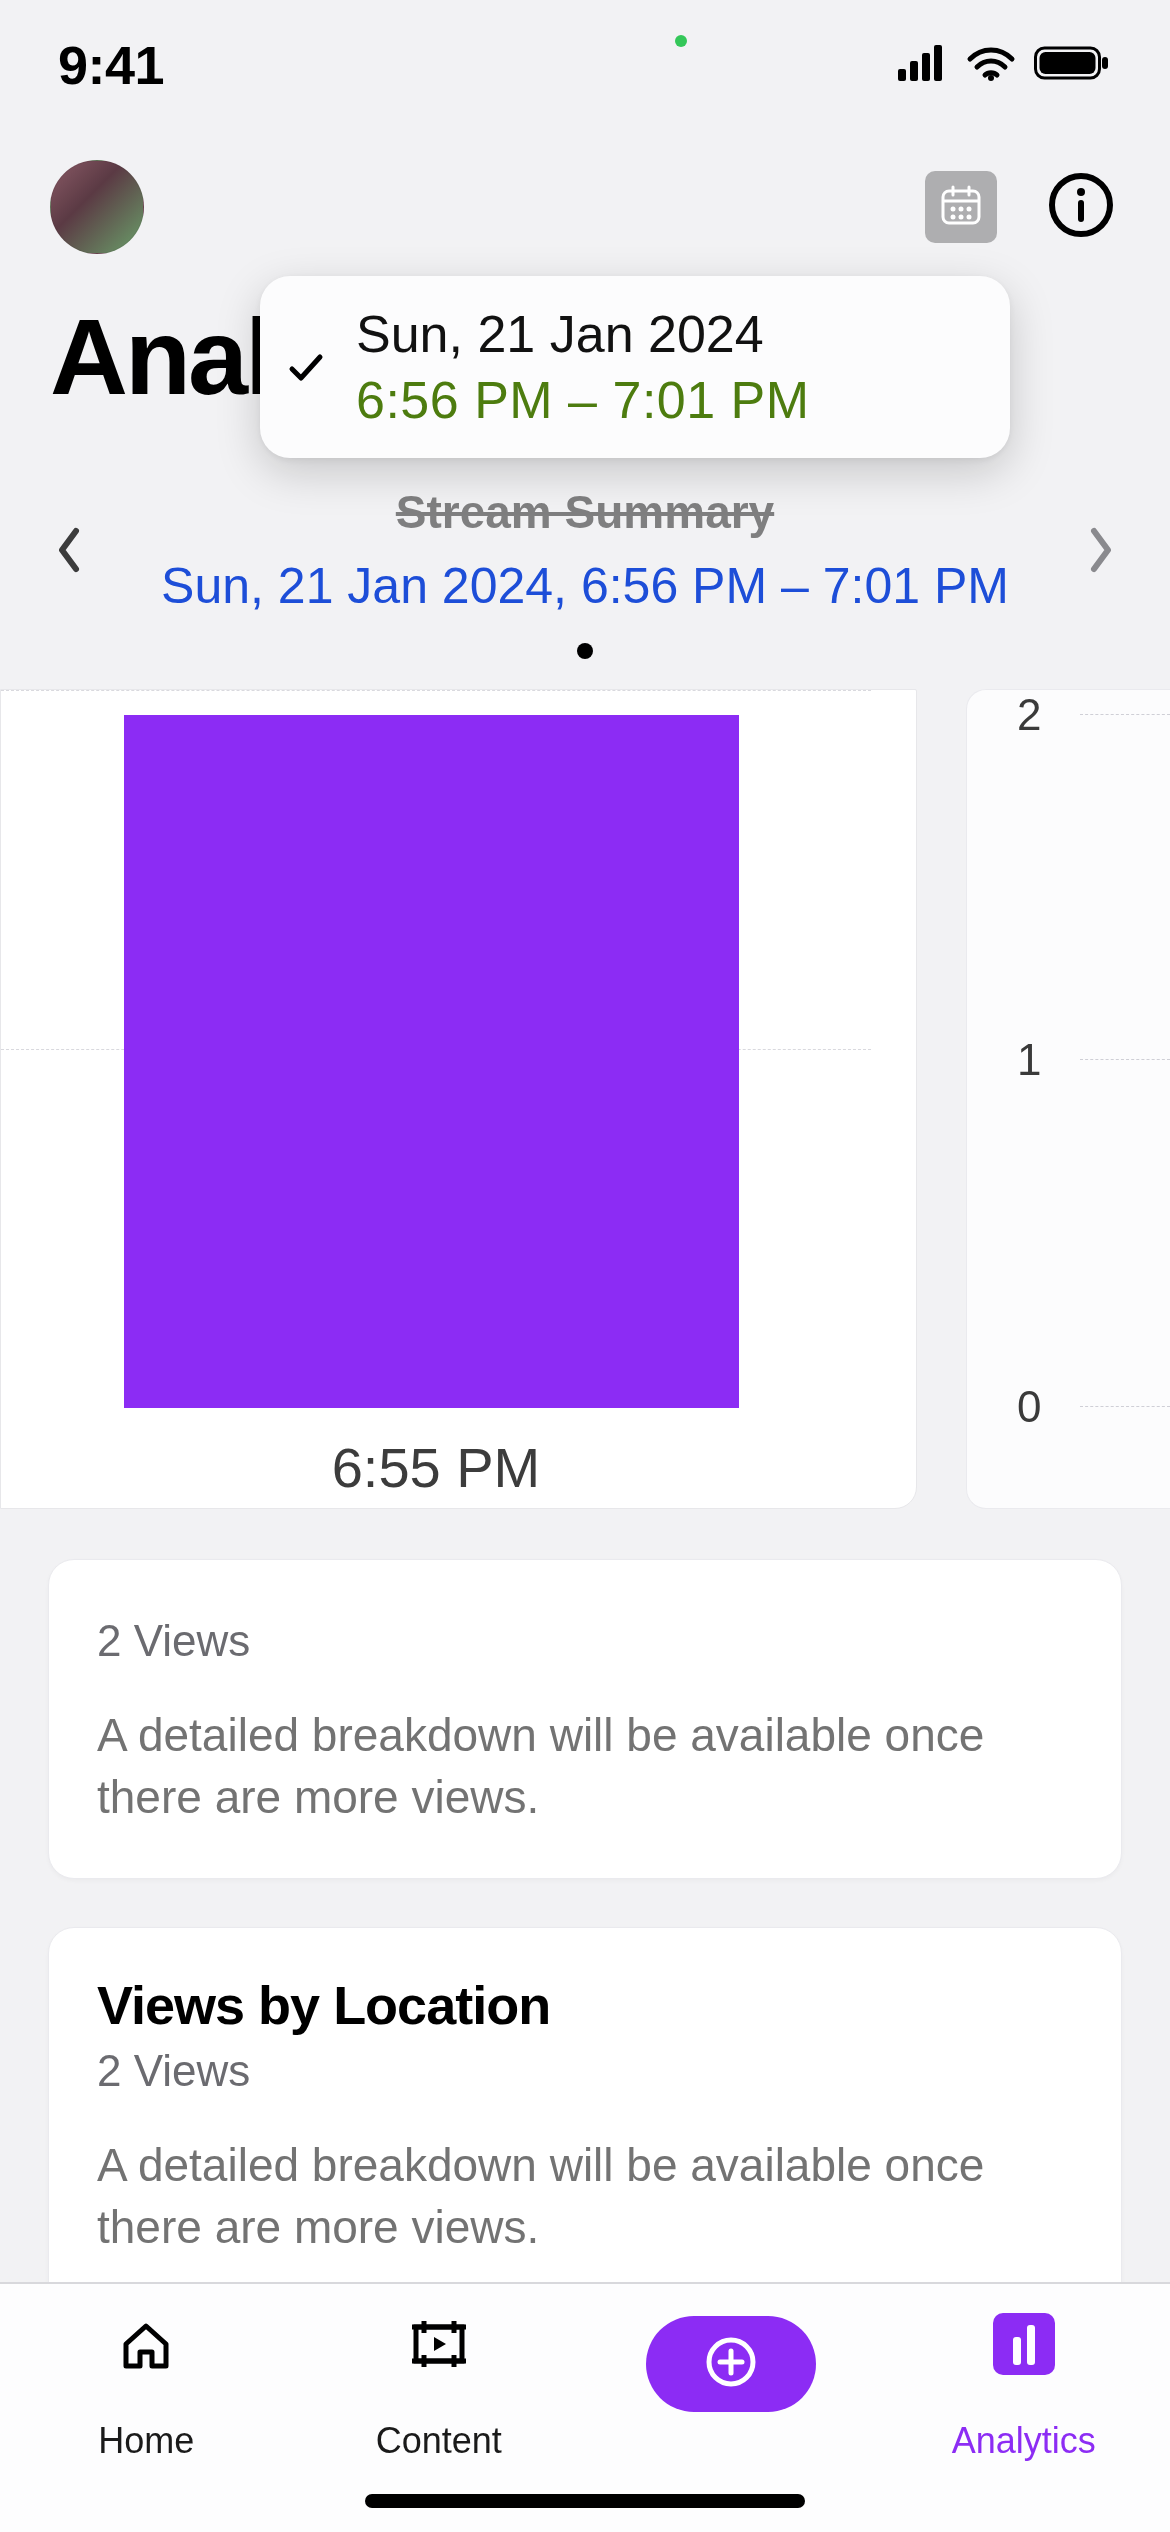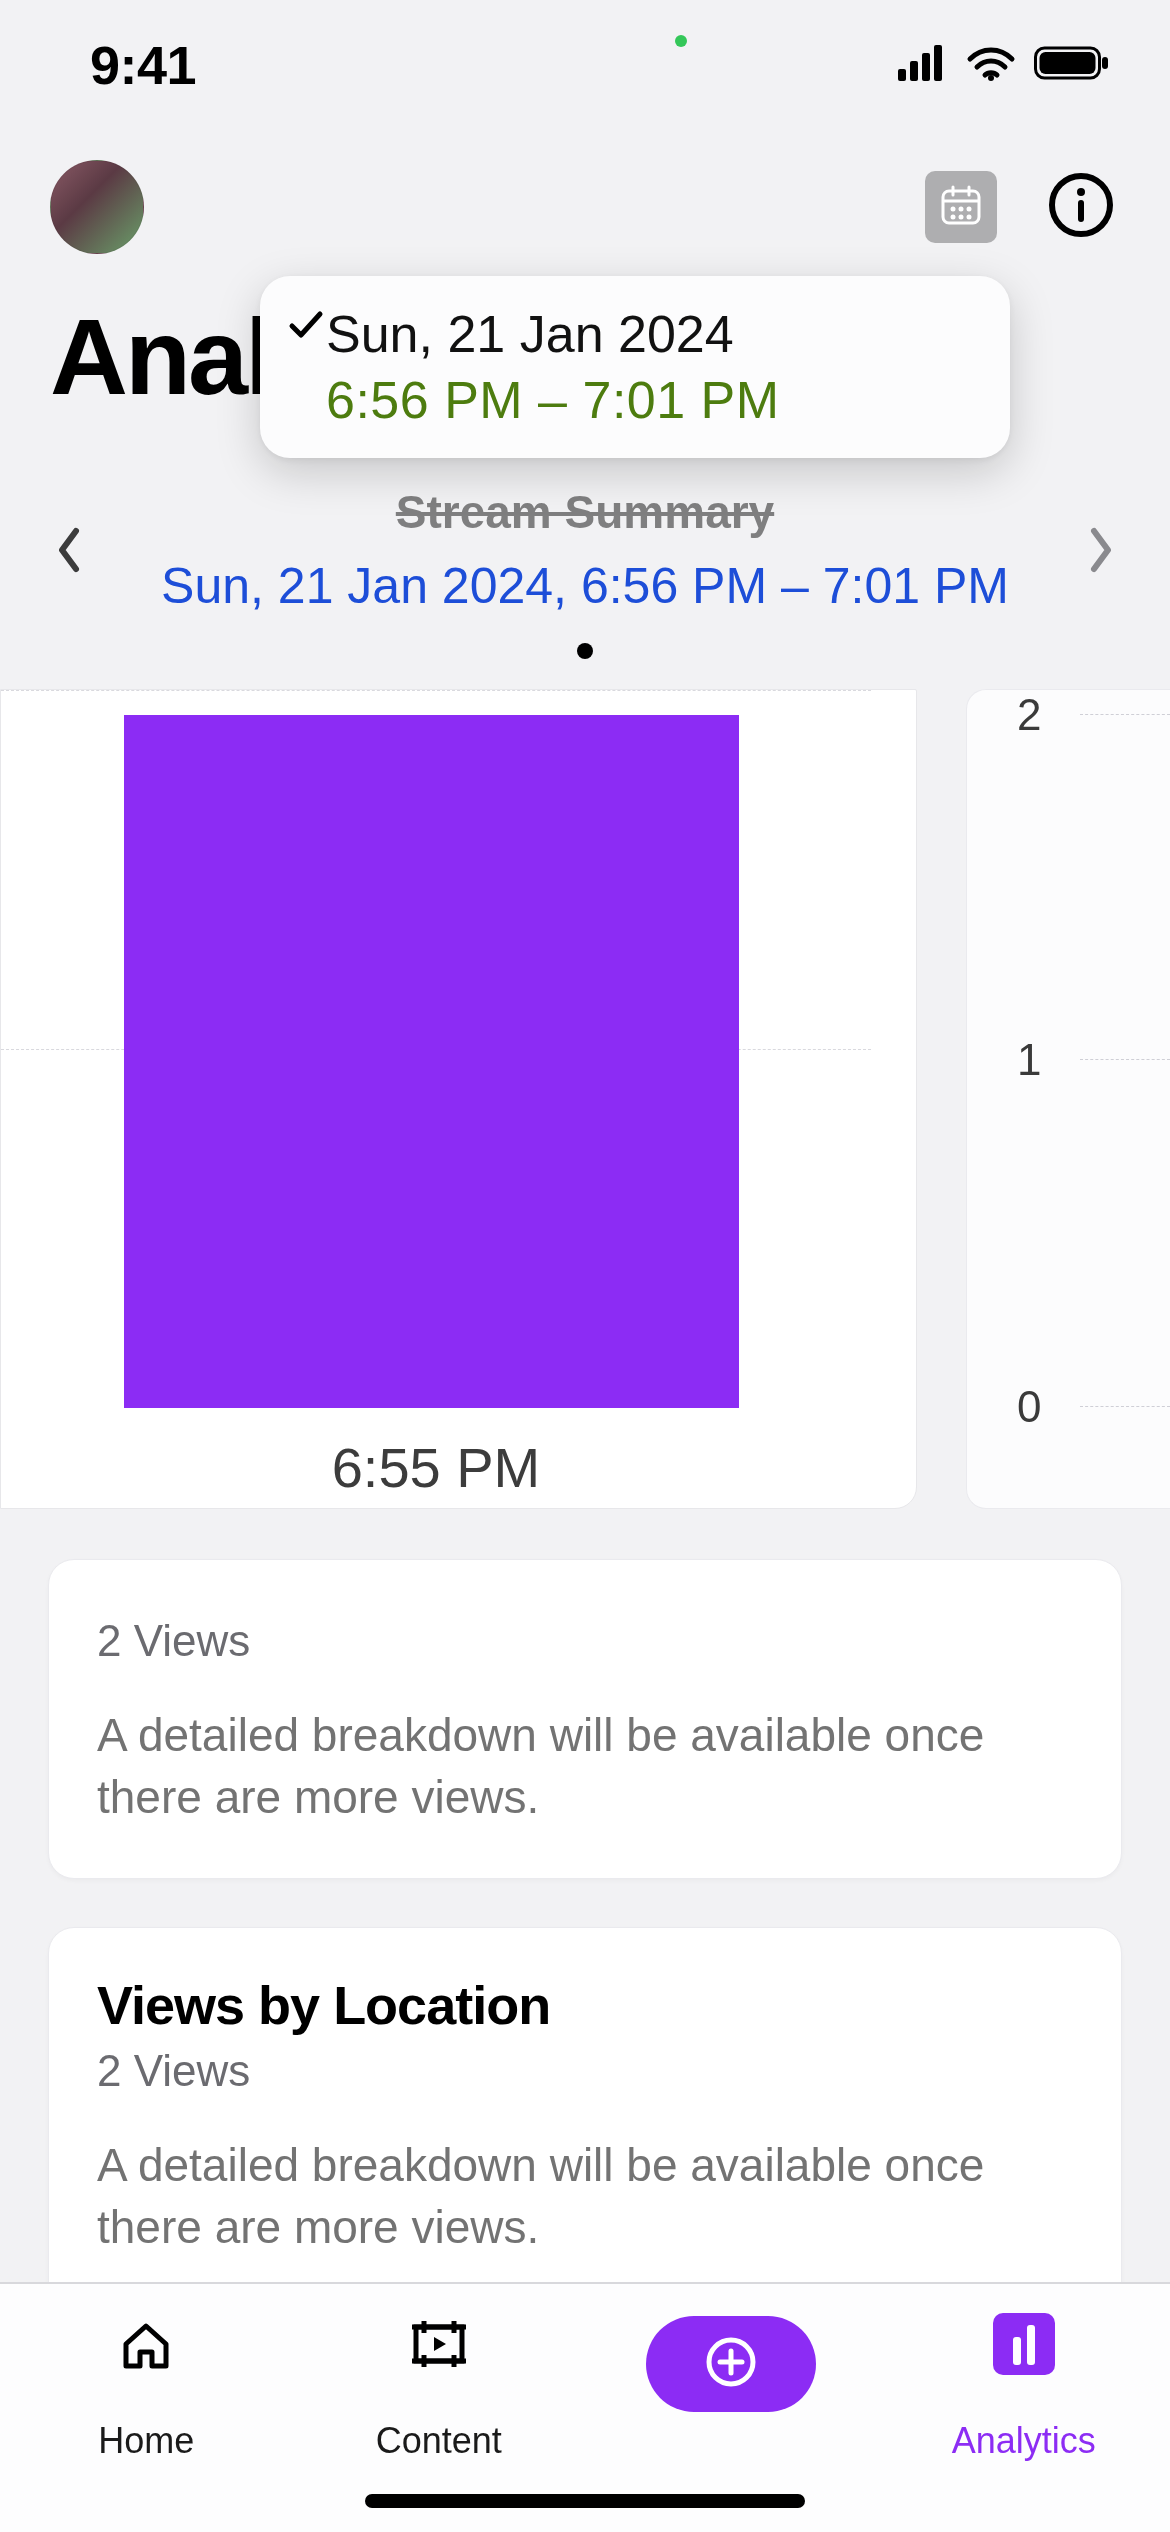--- a/index.html
+++ b/index.html
@@ -10,21 +10,21 @@
       color: #000;
       position: relative;
     }
 
     
     .status-bar {
       height: 130px;
       display: flex;
       align-items: center;
       justify-content: space-between;
-      padding: 0 60px 0 90px;
+      padding: 0 60px 0 58px;
     }
     .status-time { font-size: 54px; font-weight: 600; letter-spacing: -0.5px; }
     .status-right { display: flex; align-items: center; gap: 18px; }
     .status-dot { position: absolute; left: 50%; top: 35px; transform: translateX(90px); width: 12px; height: 12px; border-radius: 50%; background: #34c759; }
 
     
     .header-row {
       display: flex;
       align-items: center;
       justify-content: space-between;
@@ -57,21 +57,21 @@
       position: absolute;
       left: 260px;
       top: 276px;
       width: 750px;
       background: #fcfcfd;
       border-radius: 30px;
       box-shadow: 0 14px 45px rgba(0,0,0,0.18), 0 2px 6px rgba(0,0,0,0.06);
       z-index: 50;
       padding: 28px 38px 28px 26px;
     }
-    .popover-row { display:flex; align-items:flex-start; }
+    .popover-row { display:flex; align-items:center; gap: 30px; }
     .popover-check { width: 40px; display:inline-flex; justify-content:center; }
     .popover-lines { display:flex; flex-direction:column; gap: 6px; }
     .popover-line1 { font-size: 52px; font-weight: 500; color:#111; }
     .popover-line2 { font-size: 52px; font-weight: 500; color:#4d7c0f; letter-spacing: 0.5px;}
 
     
     .summary-row {
       display: flex;
       align-items: center;
       gap: 20px;

